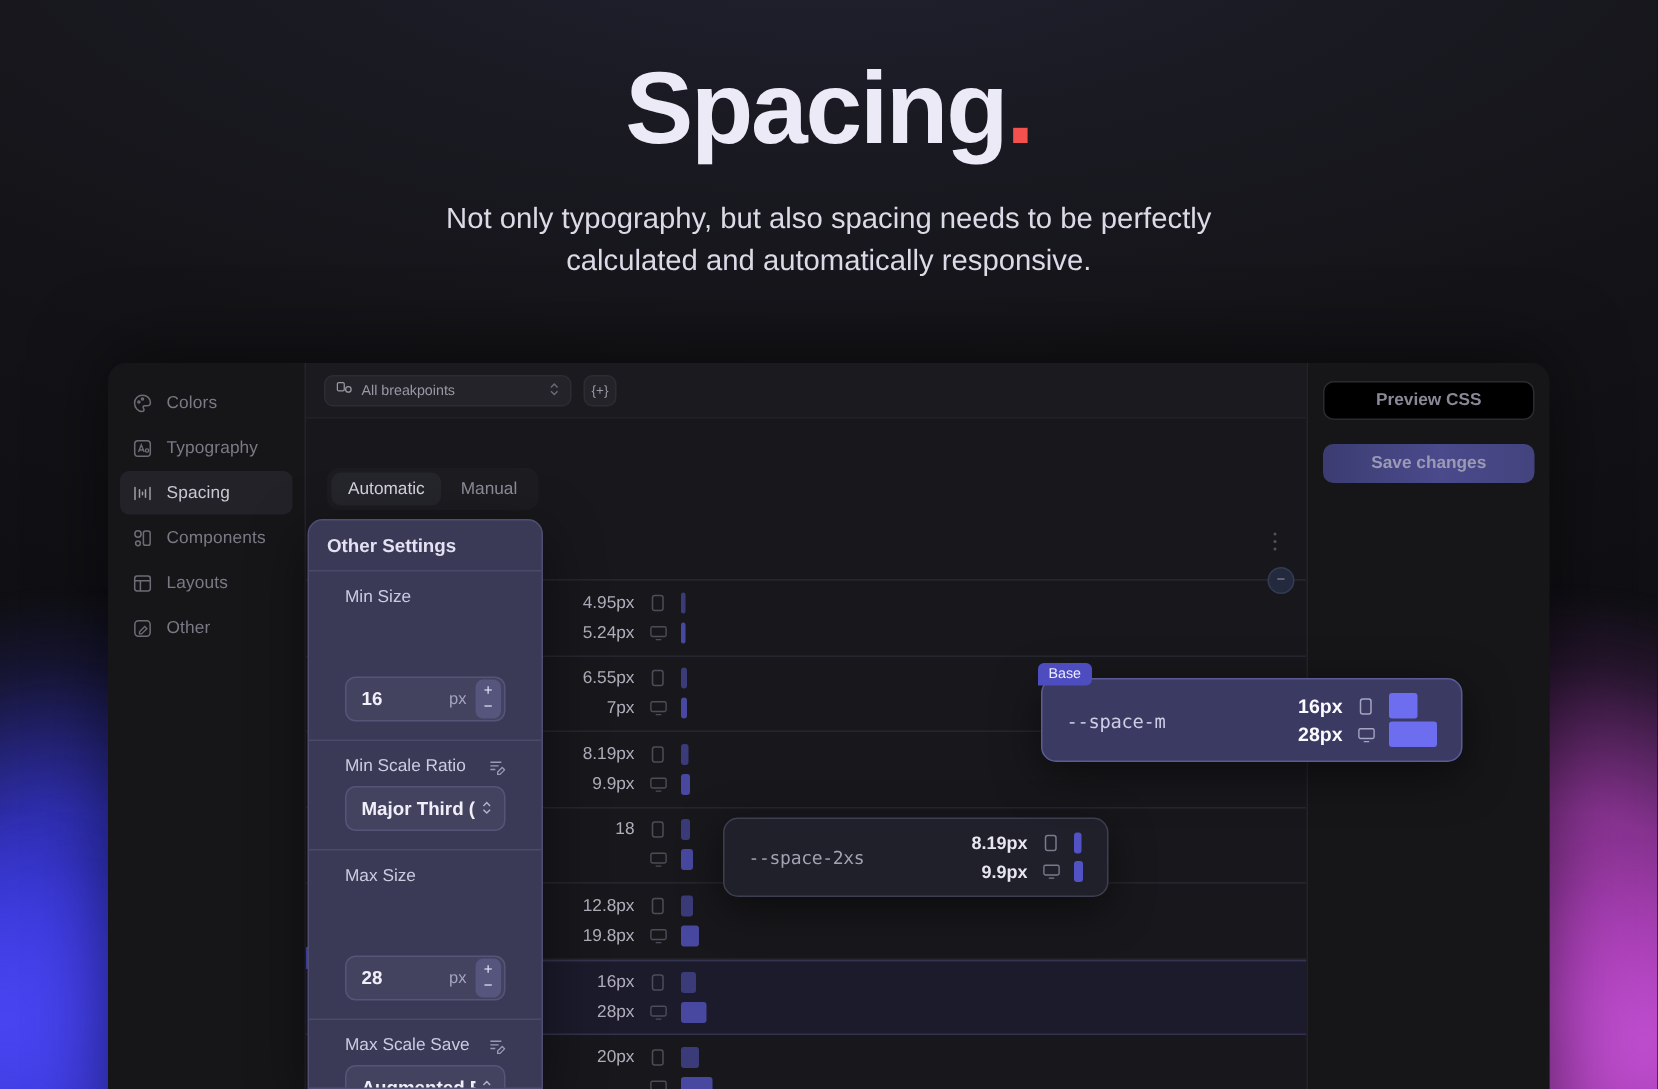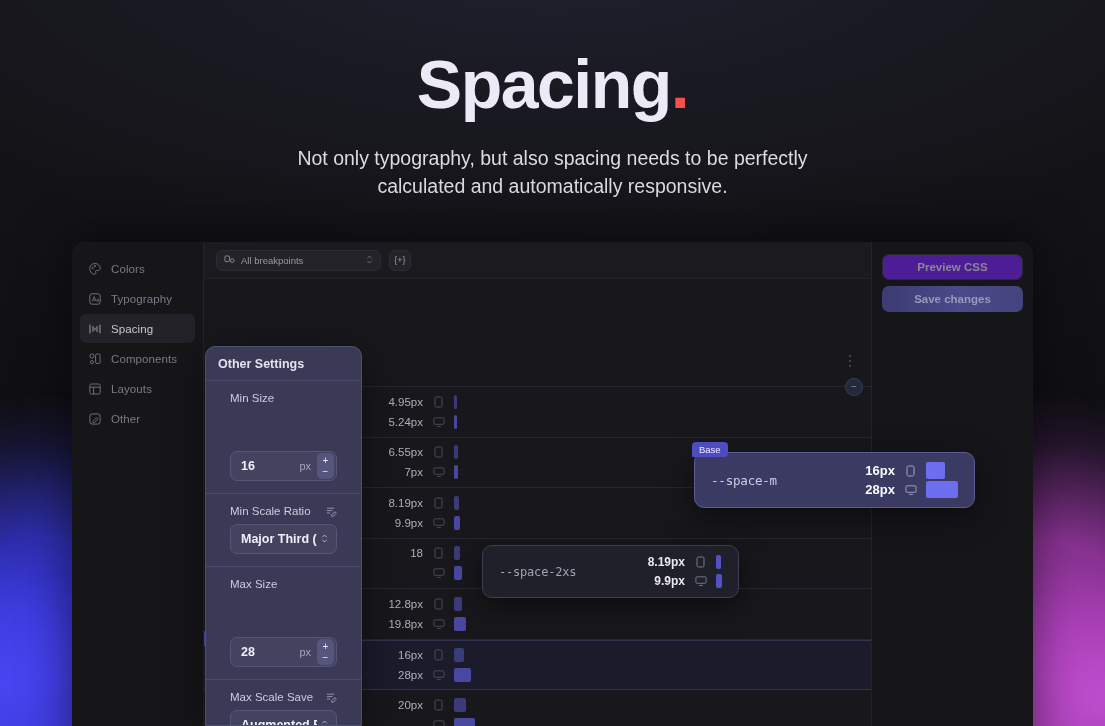--- a/index.html
+++ b/index.html
@@ -34,21 +34,21 @@
     background: radial-gradient(55% 50% at 50% 50%, #b744c4 0%, rgba(166,60,176,0.8) 38%, rgba(120,44,140,0.22) 66%, rgba(20,20,30,0) 80%);
     filter: blur(6px);
   }
   .glow-right2 {
     right: -150px; bottom: -130px; width: 320px; height: 320px;
     background: radial-gradient(50% 50% at 50% 50%, #c04fd0 0%, rgba(180,70,195,0.5) 45%, rgba(20,20,30,0) 76%);
     filter: blur(12px);
   }
 
   
-  .hero { position: relative; z-index: 4; text-align: center; padding-top: 50px; }
+  .hero { position: relative; z-index: 4; text-align: center; padding-top: 38px; }
   .hero-title {
     font-size: 68px; line-height: 1.0; font-weight: 700;
     letter-spacing: -1.5px; color: #eceaf6;
   }
   .hero-title .dot { color: #f2514e; }
   .hero-sub {
     margin: 26px auto 0; max-width: 600px;
     font-size: 19.5px; line-height: 1.45; color: #dcdae6; font-weight: 400;
   }
 
@@ -173,24 +173,24 @@
   }
 
   
   .rightpanel {
     width: 161px; flex: 0 0 161px;
     background: #161619;
     padding: 12px 10px;
   }
   .btn-preview {
     height: 26px; border-radius: 7px;
-    background: #4c1d95; border: 1px solid #2a2a32;
+    background: #000000; border: 1px solid #2a2a32;
     color: #8a8896; font-size: 11.5px; font-weight: 700;
     display: flex; align-items: center; justify-content: center;
-    margin-bottom: 6px;
+    margin-bottom: 16px;
   }
   .btn-save {
     height: 26px; border-radius: 7px;
     background: linear-gradient(90deg,#3c3c72 0%, #4a4a8c 55%, #43437e 100%);
     color: #9b99b6; font-size: 11.5px; font-weight: 700;
     display: flex; align-items: center; justify-content: center;
   }
 
   
   #basepanel {
@@ -360,20 +360,24 @@
           <span>All breakpoints</span>
           <span class="chev">
             <svg width="7" height="11" viewBox="0 0 7 11" fill="none" stroke="#6b6976" stroke-width="1">
                 <path d="M1.3 4.3L3.5 2l2.2 2.3M1.3 6.8L3.5 9l2.2-2.2"></path>
               </svg>
           </span>
         </div>
         <div class="brace-btn">{+}</div>
       </div>
 
+      <div class="modetabs">
+        <div class="modetab active">Automatic</div>
+        <div class="modetab">Manual</div>
+      </div>
 
       <div class="scale-title">Scale</div>
       <div class="dots-btn">
           <i></i>
           <i></i>
           <i></i>
         </div>
 
       <div class="table">
         <div class="plus-circ">+</div>

